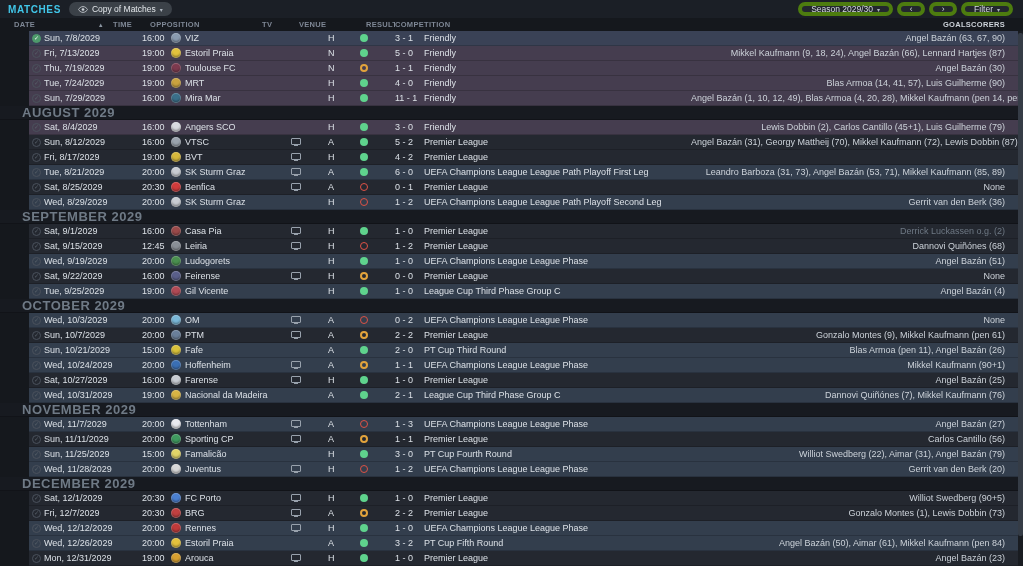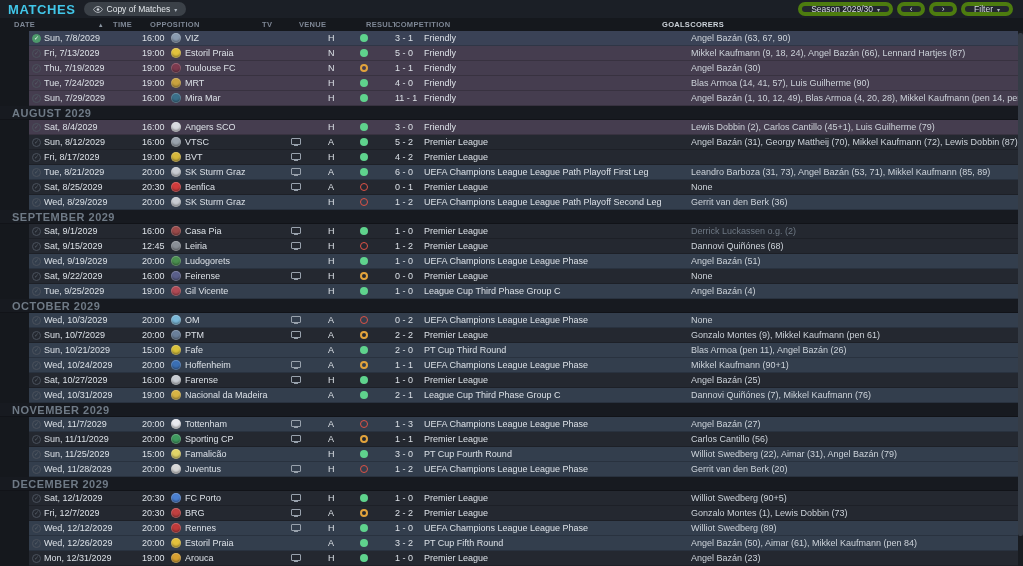--- a/index.html
+++ b/index.html
@@ -2,21 +2,21 @@
 <html><head>
 <meta charset="utf-8">
 <style>
   * { margin:0; padding:0; box-sizing:border-box; }
   html,body { width:1023px; height:566px; overflow:hidden; background:#15181d;
     font-family:"Liberation Sans", sans-serif; }
   .app { position:relative; width:1023px; height:566px; background:#15181d; color:#dbe0e6; }
 
   
   .topbar { height:18px; background:#1b1f26; display:flex; align-items:center; padding:0 6px; }
-  .title { color:#41c6e8; font-size:13px; font-weight:bold; letter-spacing:.6px; margin:0 8px 0 2px; }
+  .title { color:#41c6e8; font-size:10px; font-weight:bold; letter-spacing:.6px; margin:0 8px 0 2px; }
   .pill { display:inline-flex; align-items:center; gap:4px; height:14px; border-radius:8px;
     background:#3b4148; border:none; color:#e2e6ea; font-size:8.5px; padding:0 9px; cursor:pointer;
     font-family:"Liberation Sans", sans-serif; }
   .pill .chev { font-size:6px; color:#aeb6bf; }
   .spacer { flex:1; }
   .pill.outlined { background:#23272e; border:4px solid #4d7c0f; color:#d6dbe1; }
   .pill.nav { width:28px; justify-content:center; padding:0; }
   .rightgroup { display:flex; gap:4px; margin-right:4px; }
   .eye { display:inline-flex; align-items:center; }
 
@@ -30,33 +30,33 @@
   
   .c { flex:0 0 auto; white-space:nowrap; overflow:hidden; }
   .c-date   { width:113px; display:flex; align-items:center; }
   .c-time   { width:27px; }
   .c-opp    { width:120px; display:flex; align-items:center; }
   .c-tv     { width:35px; padding-left:2px; }
   .c-venue  { width:33px; padding-left:4px; }
   .c-dot    { width:38px; padding-left:3px; display:flex; align-items:center; }
   .c-result { width:29px; }
   .c-comp   { width:265px; }
-  .c-goals  { flex:1 1 auto; padding-left:2px; padding-right:0; color:#ccd2d9; }
+  .c-goals  { flex:1 1 auto; padding-left:2px; padding-right:18px; color:#ccd2d9;text-align:right; }
   .c-goals.dim { color:#6e7884; }
 
   
   .list { position:absolute; top:31px; left:0; right:0; bottom:0; }
   .row { height:15px; display:flex; align-items:center; font-size:9px;
     border-bottom:1px solid rgba(0,0,0,.18); cursor:pointer;margin-left:29px; }
   .t-league   { background:#242830; }
   .t-friendly { background:#453d4f; }
   .t-euro     { background:#333e4d; }
   .row.selected { background:#3a4256; }
-  .month { height:14px; line-height:14px; background:#171a20; font-size:11px; font-weight:bold;
-    color:#6f7a86; letter-spacing:.5px; padding-left:12px; border-bottom:1px solid rgba(0,0,0,.25); }
+  .month { height:14px; line-height:14px; background:#171a20; font-size:13px; font-weight:bold;
+    color:#6f7a86; letter-spacing:.5px; padding-left:22px; border-bottom:1px solid rgba(0,0,0,.25); }
 
   .chk { width:9px; height:9px; border:1px solid #4a515c; border-radius:50%; margin:0 3px;
     font-size:6px; line-height:7px; text-align:center; color:#586069; flex:0 0 auto; }
   .row.selected .chk { background:#4e9a6c; border-color:#4e9a6c; color:#eaf6ee; }
 
   .badge { width:10px; height:10px; border-radius:50%; margin:0 4px 0 2px; flex:0 0 auto;
     box-shadow:inset 0 0 0 1px rgba(255,255,255,.22), inset 0 -2px 2px rgba(0,0,0,.35); }
 
   .tv { display:inline-block; width:10px; height:7px; border:1px solid #98a1ac; border-radius:1px;
     position:relative; top:0; }
@@ -665,21 +665,20 @@
       <span class="badge" style="background: rgb(192, 58, 58);"></span>
       <span class="oname">Rennes</span>
     </div>
     <div class="c c-tv"><span class="tv"></span></div>
     <div class="c c-venue">H</div>
     <div class="c c-dot">
           <span class="dot o-W"></span>
         </div>
     <div class="c c-result">1 - 0</div>
     <div class="c c-comp">UEFA Champions League League Phase</div>
-    <div class="c c-goals">Williot Swedberg (89)</div>
   </div>
       <div class="row t-euro">
     <div class="c c-date">
       <span class="chk">✓</span>
       <span class="dtext">Wed, 12/26/2029</span>
     </div>
     <div class="c c-time">20:00</div>
     <div class="c c-opp">
       <span class="badge" style="background: rgb(227, 194, 61);"></span>
       <span class="oname">Estoril Praia</span>

